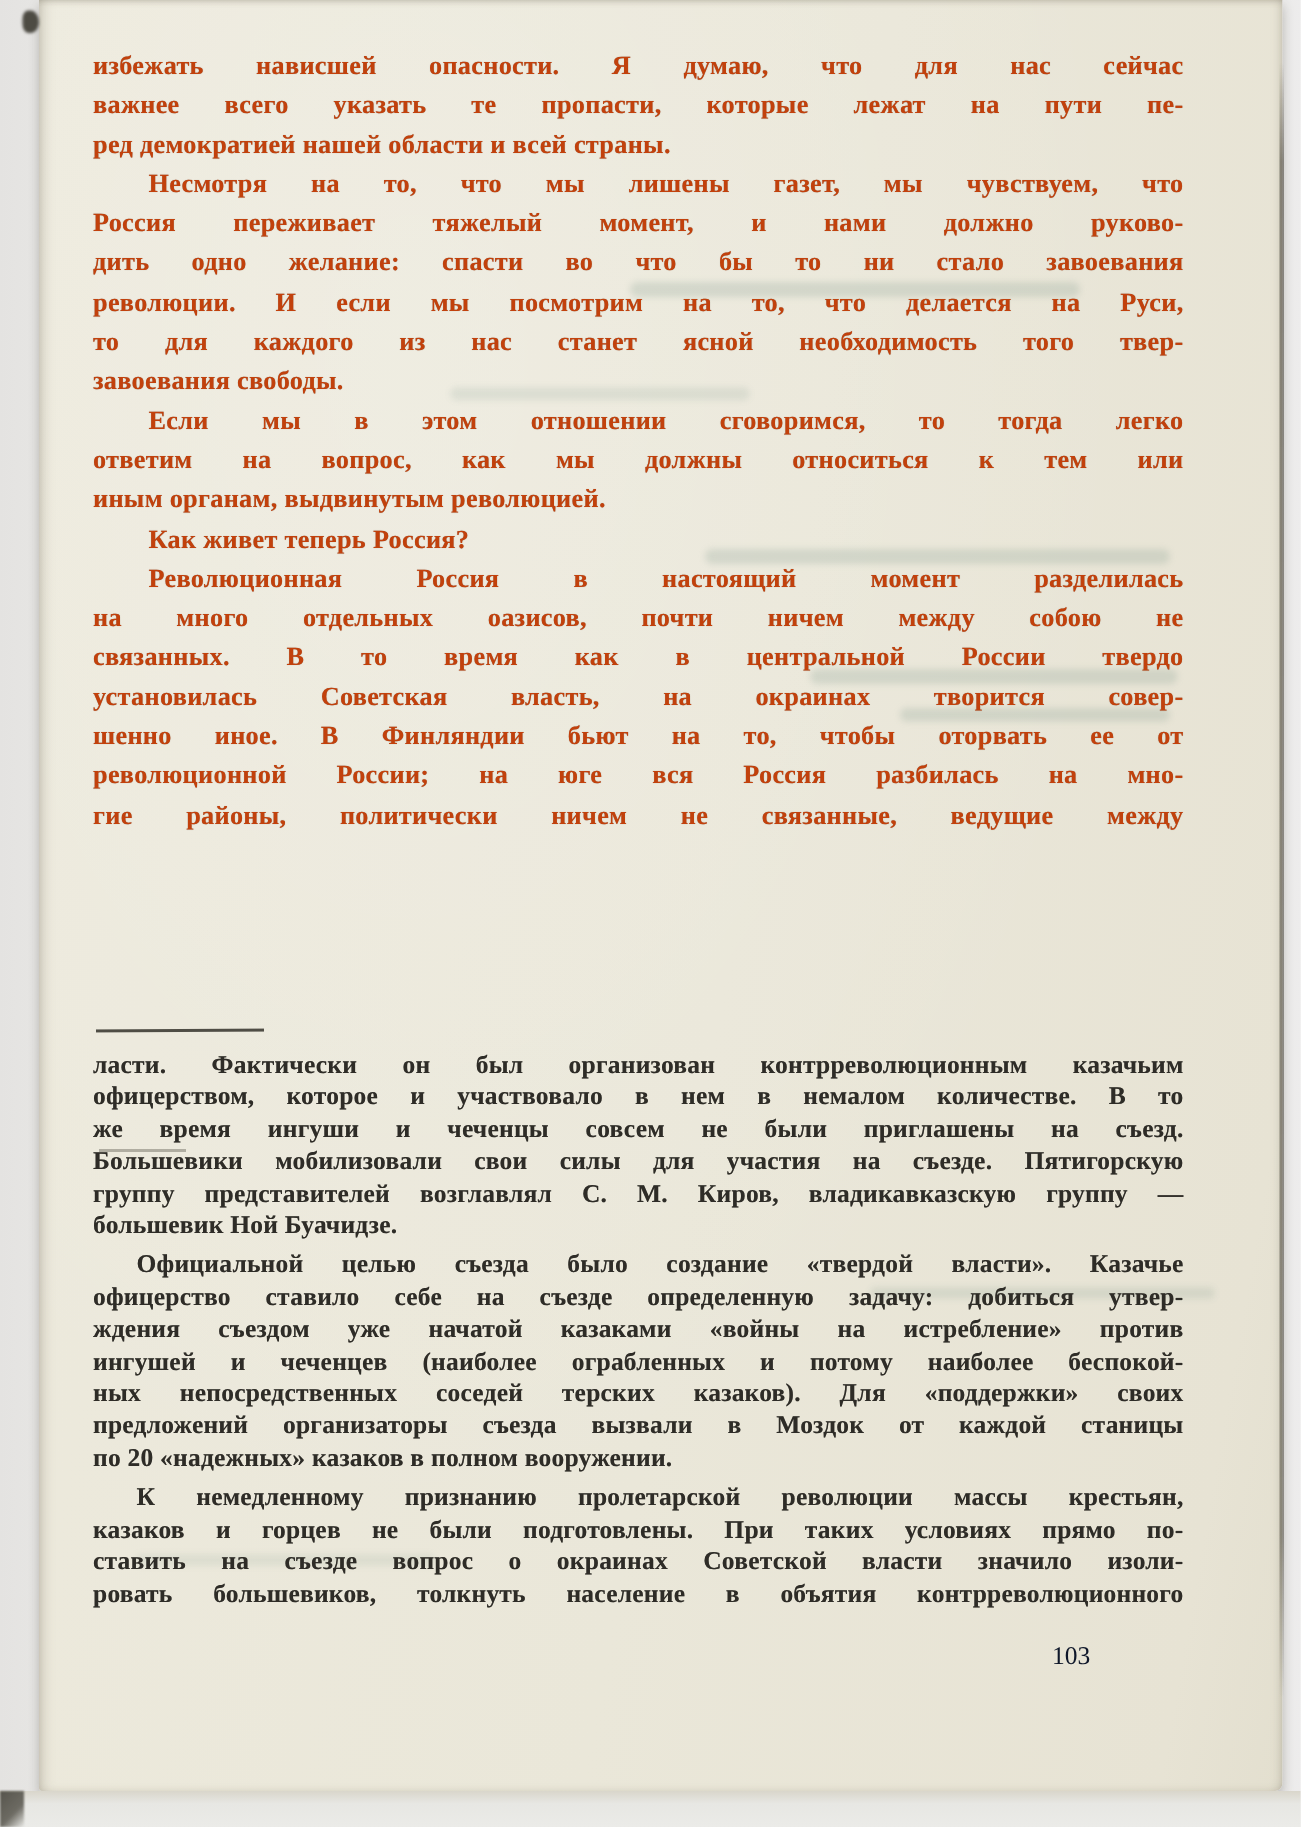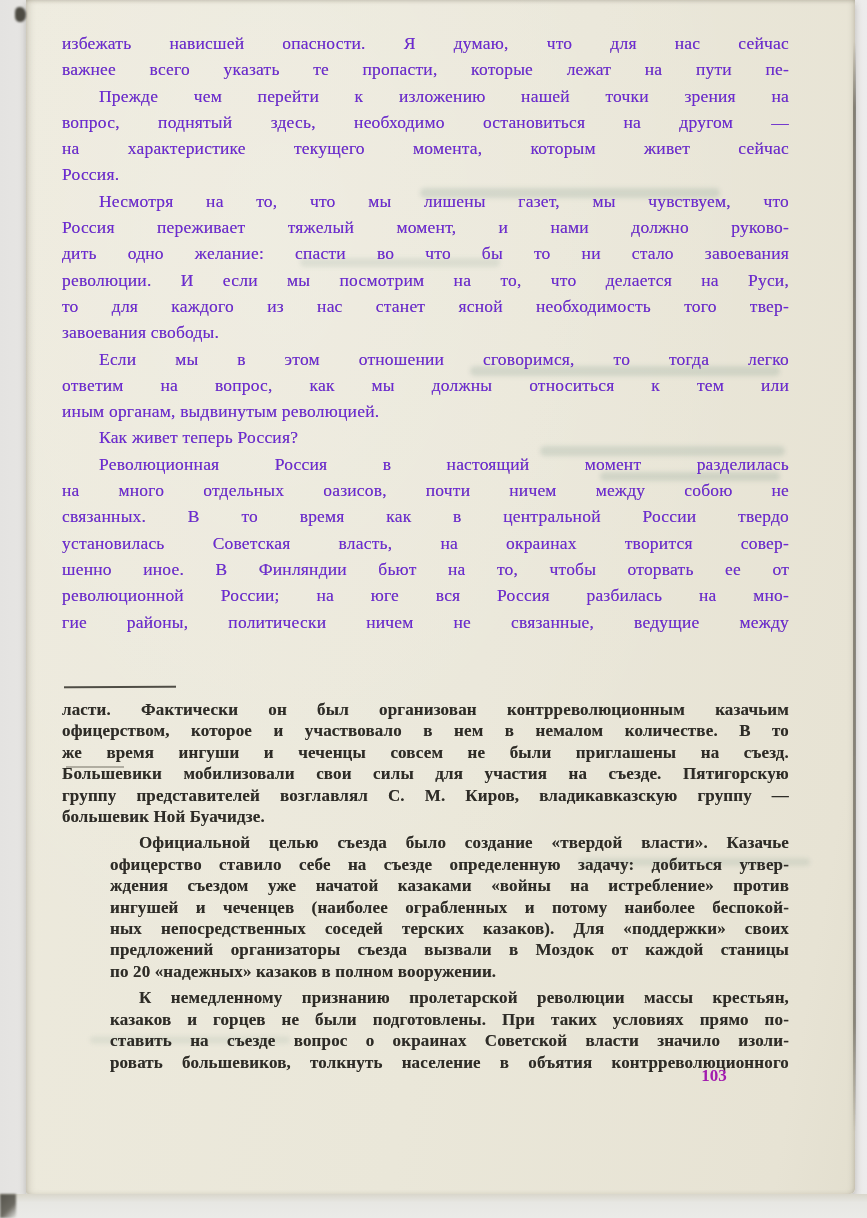--- a/index.html
+++ b/index.html
@@ -43,55 +43,55 @@
   .corner-mark-bottomleft {
     position: absolute;
     left: 0; top: 1194px; width: 16px; height: 24px;
     background: linear-gradient(135deg, #56544c 0%, #6d6b63 60%, rgba(109,107,99,0) 100%);
     filter: blur(0.8px);
   }
   .text-main {
     position: absolute;
     left: 62px; top: 30px; width: 727px;
     font-size: 17.5px;
-    font-weight: normal;
+    font-weight: bold;
     line-height: 26.3px;
-    color: #6d28d9;
+    color: #c2410c;
     letter-spacing: 0.2px;
     text-shadow: 0 0 0.5px rgba(44,42,37,0.45);
   }
   .text-foot {
     position: absolute;
     left: 62px; top: 699px; width: 727px;
     font-size: 17px;
     font-weight: bold;
     line-height: 21.4px;
     color: #2e2c27;
     letter-spacing: 0.15px;
     text-shadow: 0 0 0.4px rgba(46,44,39,0.45);
   }
   .line { text-align: justify; text-align-last: justify; }
   .line.last { text-align-last: left; }
   .text-main .line.indent { text-indent: 37px; }
   .text-foot .line.indent { text-indent: 29px; }
-  .text-foot .para + .para { margin-top: 5px; margin-left: 48px; }
+  .text-foot .para + .para { margin-top: 5px; }
   .footnote-sep {
     position: absolute;
     left: 64px; top: 686px; width: 112px; height: 2px;
     background: #4f4d45;
     transform: rotate(-0.3deg);
     filter: blur(0.3px);
   }
   .page-number {
     position: absolute;
-    left: 690px; top: 1066px; width: 48px;
+    left: 690px; top: 1094px; width: 48px;
     text-align: center;
     font-size: 17px;
-    font-weight: bold;
-    color: #a21caf;
+    font-weight: normal;
+    color: #0f172a;
   }
   .ghost {
     position: absolute;
     background: rgba(124,149,138,0.22);
     border-radius: 5px;
     filter: blur(2.2px);
   }
   .ink-smudge {
     position: absolute;
     left: 66px; top: 766px; width: 58px; height: 2px;
@@ -114,26 +114,21 @@
 <div class="ghost" style="left:600px; top:472px; width:180px; height:9px;"></div>
 <div class="ghost" style="left:300px; top:258px; width:200px; height:9px; opacity:0.7;"></div>
 <div class="ghost" style="left:580px; top:858px; width:230px; height:8px; opacity:0.8;"></div>
 <div class="ghost" style="left:90px; top:1036px; width:200px; height:8px; opacity:0.6;"></div>
 <div class="ink-smudge"></div>
 
 <div class="text-main" id="main-block">
     <div class="para">
       <div class="line">избежать нависшей опасности. Я думаю, что для нас сейчас</div>
       <div class="line">важнее всего указать те пропасти, которые лежат на пути пе-</div>
-    </div>
-    <div class="para">
-      <div class="line indent">Прежде чем перейти к изложению нашей точки зрения на</div>
-      <div class="line">вопрос, поднятый здесь, необходимо остановиться на другом —</div>
-      <div class="line">на характеристике текущего момента, которым живет сейчас</div>
-      <div class="line last">Россия.</div>
+      <div class="line last">ред демократией нашей области и всей страны.</div>
     </div>
     <div class="para">
       <div class="line indent">Несмотря на то, что мы лишены газет, мы чувствуем, что</div>
       <div class="line">Россия переживает тяжелый момент, и нами должно руково-</div>
       <div class="line">дить одно желание: спасти во что бы то ни стало завоевания</div>
       <div class="line">революции. И если мы посмотрим на то, что делается на Руси,</div>
       <div class="line">то для каждого из нас станет ясной необходимость того твер-</div>
       <div class="line last">завоевания свободы.</div>
     </div>
     <div class="para">

